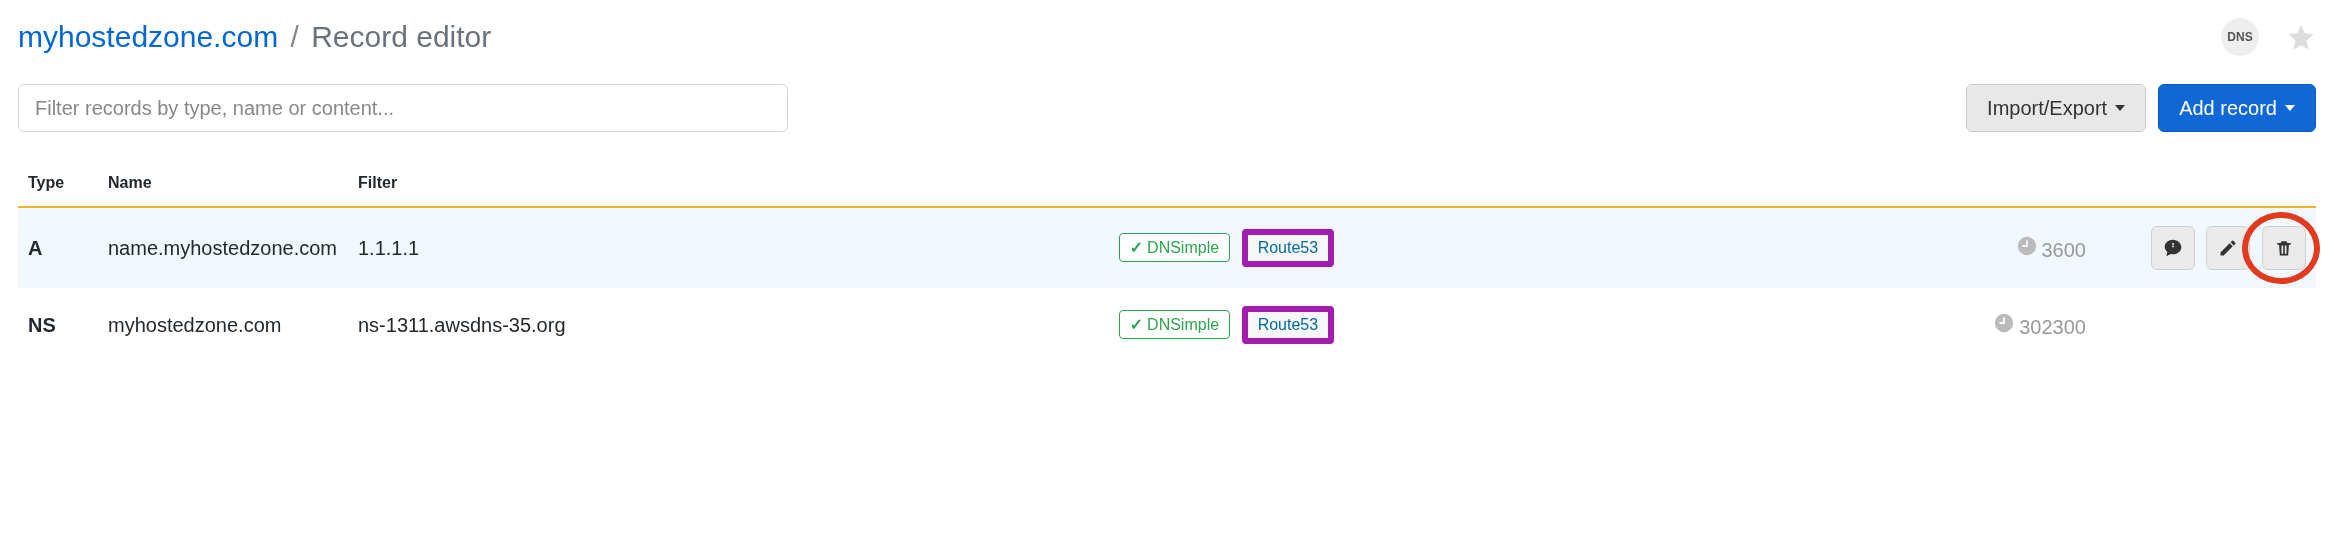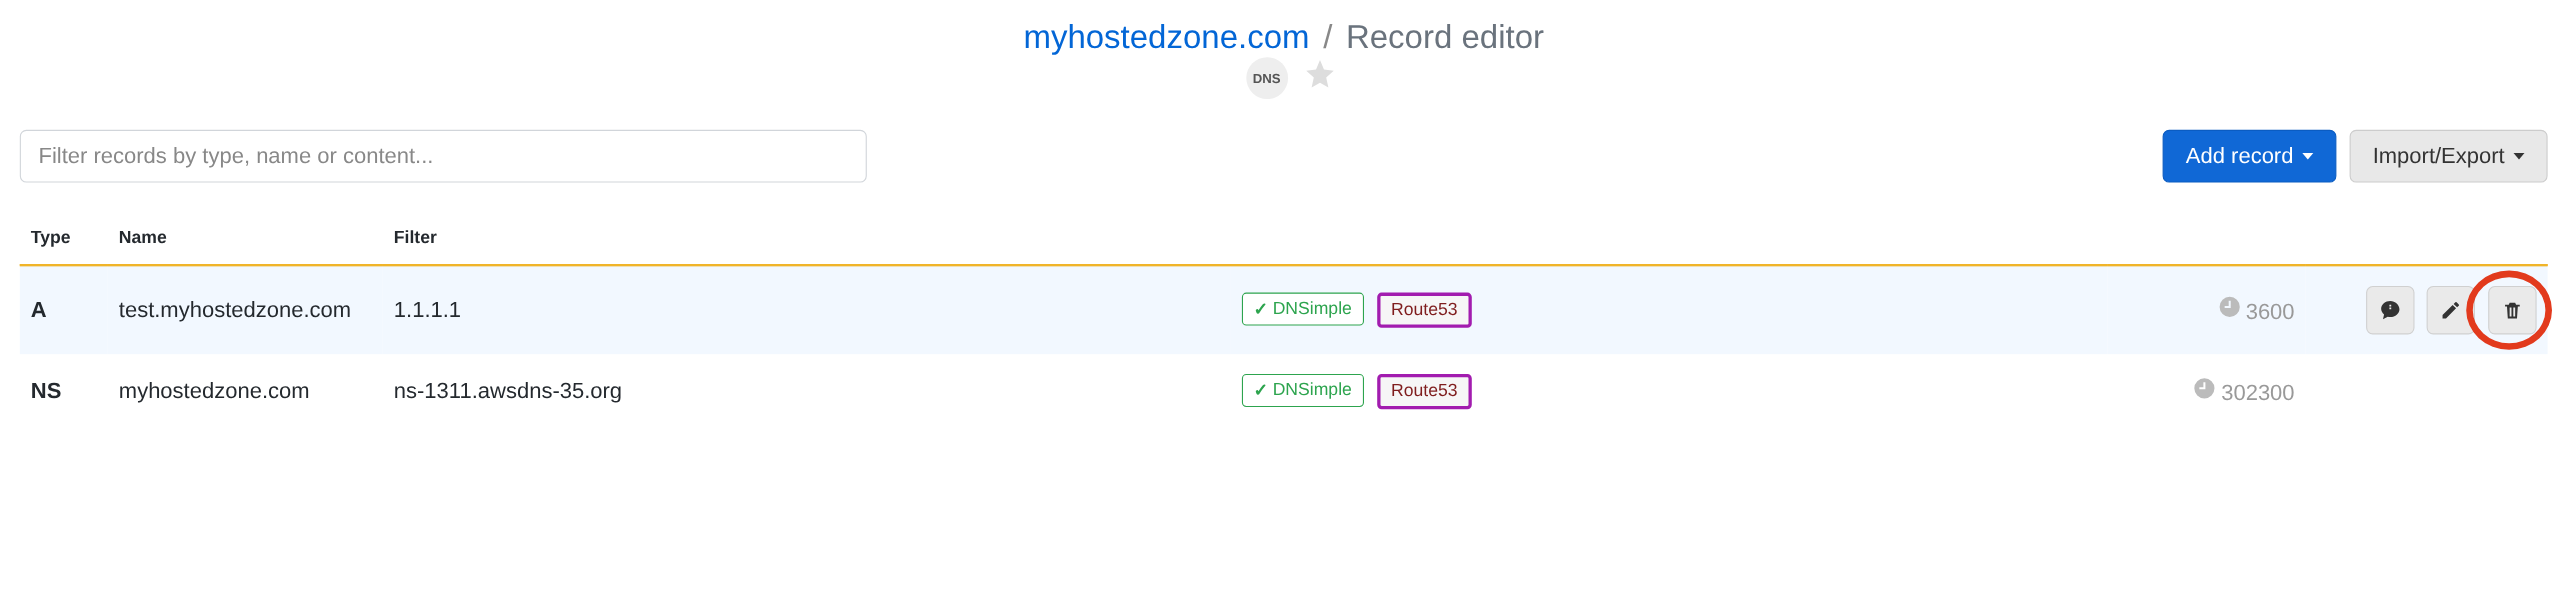--- a/index.html
+++ b/index.html
@@ -12,41 +12,40 @@
     font-size: 16px;
     color: #24292e;
     background: #fff;
     padding: 18px;
   }
   .header-row {
     display: flex;
     align-items: center;
     justify-content: space-between;
     margin-bottom: 28px;
-    flex-direction: column;
   }
   .breadcrumb {
     font-size: 30px;
     font-weight: 400;
   }
   .breadcrumb a {
     color: #0366d6;
     text-decoration: none;
   }
   .breadcrumb .sep {
     color: #888;
     margin: 0 4px;
   }
   .breadcrumb .current {
     color: #6a737d;
   }
   .header-right {
     display: flex;
-    align-items: flex-start;
-    gap: 14px;
+    align-items: flex-end;
+    gap: 27px;
     margin-left: 13px;
   }
   .dns-badge {
     background: #eee;
     border-radius: 50%;
     width: 38px;
     height: 38px;
     display: flex;
     align-items: center;
     justify-content: center;
@@ -162,22 +161,22 @@
     border-radius: 4px;
     font-size: 16px;
     margin-right: 6px;
   }
   .tag-green {
     border: 1px solid #2da44e;
     color: #2da44e;
     background: #fff;
   }
   .tag-gray {
-    border: 3px solid #a21caf;
-    color: #7f1d1d;
+    border: 6px solid #a21caf;
+    color: #0369a1;
     background: #f6f6f6;
   }
   .check {
     font-weight: 700;
   }
   .ttl-wrap {
     display: inline-flex;
     align-items: flex-end;
     gap: 4px;
     color: #999;
@@ -236,46 +235,46 @@
       <svg viewBox="0 0 24 24">
           <path d="M12 2l2.9 6.9L22 9.8l-5.5 5 1.6 7.2L12 18.6 5.9 22l1.6-7.2L2 9.8l7.1-0.9L12 2z"></path>
         </svg>
     </span>
   </div>
 </div>
 
 <div class="toolbar">
   <input type="text" class="filter-input" placeholder="Filter records by type, name or content..." style="">
   <div class="toolbar-right">
+    <button class="btn btn-default">
+      <span>Import/Export</span>
+      <span class="caret"></span>
+    </button>
     <button class="btn btn-primary">
       <span>Add record</span>
-      <span class="caret"></span>
-    </button>
-    <button class="btn btn-default">
-      <span>Import/Export</span>
       <span class="caret"></span>
     </button>
   </div>
 </div>
 
 <table class="table">
   <thead>
     <tr>
       <th>Type</th>
       <th>Name</th>
       <th>Filter</th>
       <th></th>
       <th></th>
       <th></th>
     </tr>
   </thead>
   <tbody>
     <tr class="highlight">
       <td class="col-type">A</td>
-      <td class="col-name">test.myhostedzone.com</td>
+      <td class="col-name">name.myhostedzone.com</td>
       <td class="col-content">1.1.1.1</td>
       <td class="col-tags">
         <span class="tag tag-green">
           <span class="check">✓</span>
           <span>DNSimple</span>
         </span>
         <span class="tag tag-gray">
           <span>Route53</span>
         </span>
       </td>

